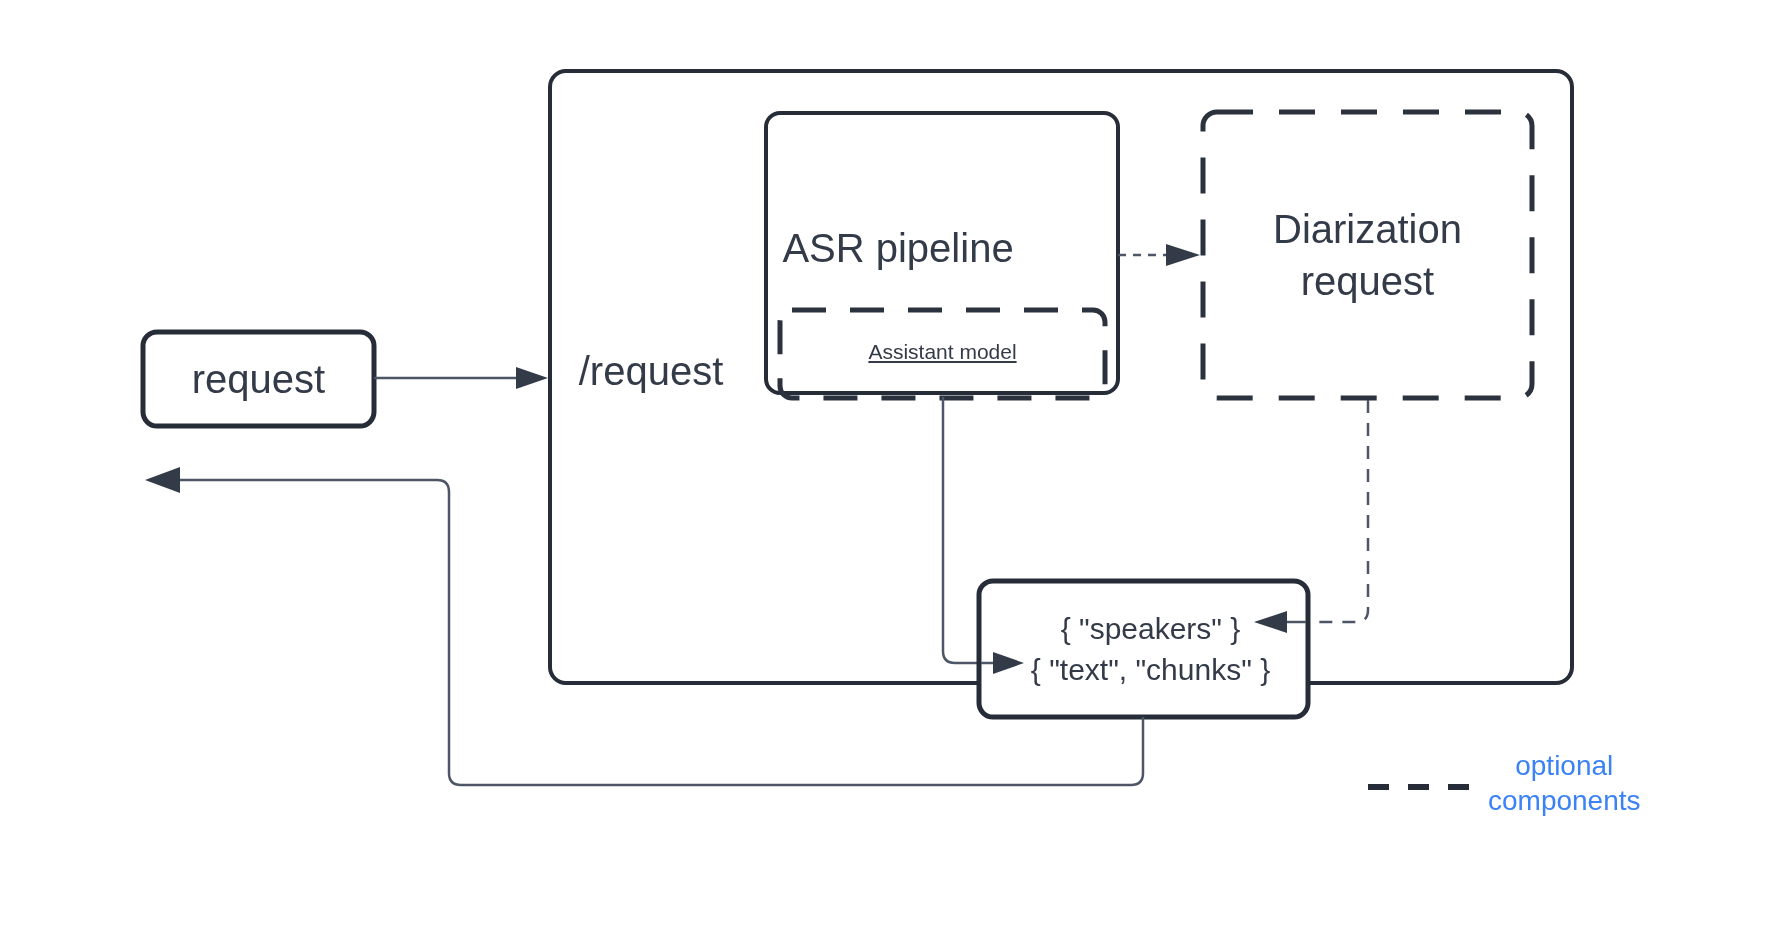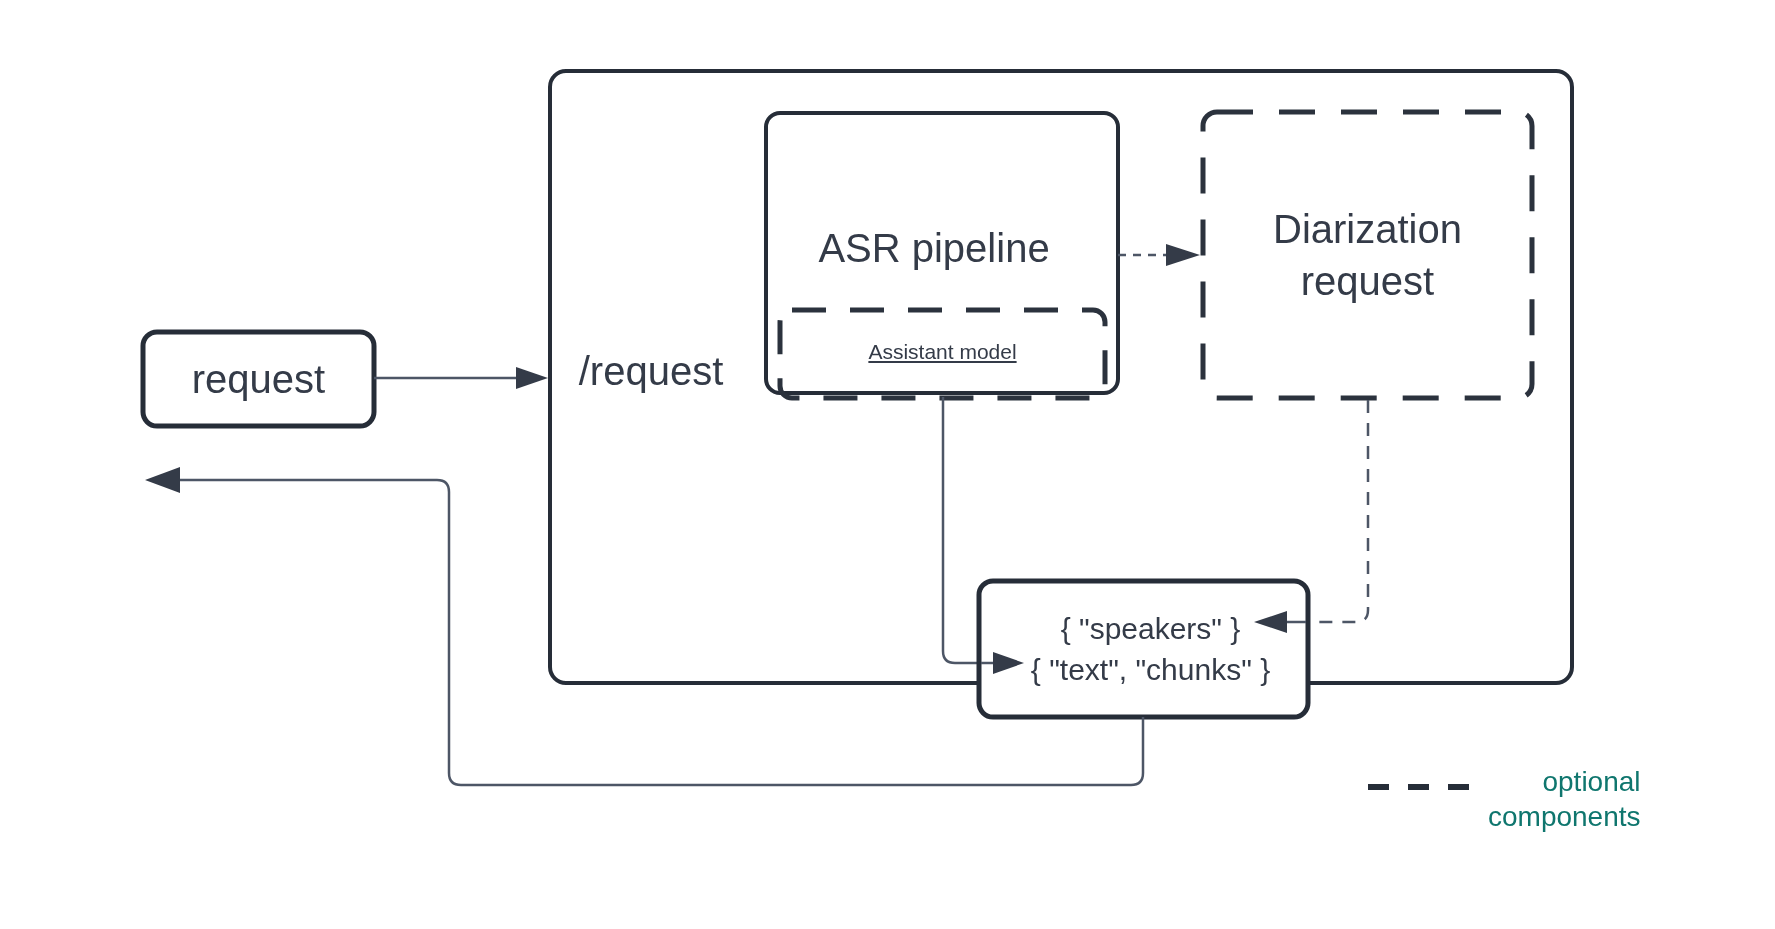--- a/index.html
+++ b/index.html
@@ -12,33 +12,33 @@
   }
   #wires{position:absolute;left:0;top:0;z-index:1;}
   .label{
     position:absolute;z-index:2;
     display:flex;align-items:center;justify-content:center;
     color:#343b48;
     text-align:center;
   }
   .lbl-request{left:143px;top:332px;width:231px;height:94px;font-size:40px;}
   .lbl-predict{left:556px;top:345px;width:190px;height:52px;font-size:40px;}
-  .lbl-asr{left:758px;top:218px;width:352px;height:60px;font-size:40px;}
+  .lbl-asr{left:722px;top:218px;width:352px;height:60px;font-size:40px;}
   .lbl-assistant{left:780px;top:312px;width:325px;height:80px;font-size:21px;text-decoration:underline;}
   .lbl-diarization{left:1203px;top:112px;width:329px;height:286px;font-size:40px;
     line-height:1.3;white-space:pre-line;}
   .lbl-output{
     left:979px;top:581px;width:329px;height:136px;
     flex-direction:column;justify-content:center;
     font-size:30px;line-height:41px;padding-left:14px;box-sizing:border-box;
   }
   .lbl-legend{
     left:1488px;top:746px;width:250px;height:74px;
     font-size:28px;line-height:1.25;white-space:pre-line;
-    justify-content:flex-start;text-align:right;color:#0f766e;margin-top:16px;
+    justify-content:flex-start;text-align:center;color:#3b82f6;
   }
 </style>
 </head>
 <body>
 
 <div id="canvas">
 
   <svg id="wires" width="1775" height="929" viewBox="0 0 1775 929">
 
     <rect x="550" y="71" width="1022" height="612" rx="16" fill="#ffffff" stroke="#262d38" stroke-width="4"></rect>

